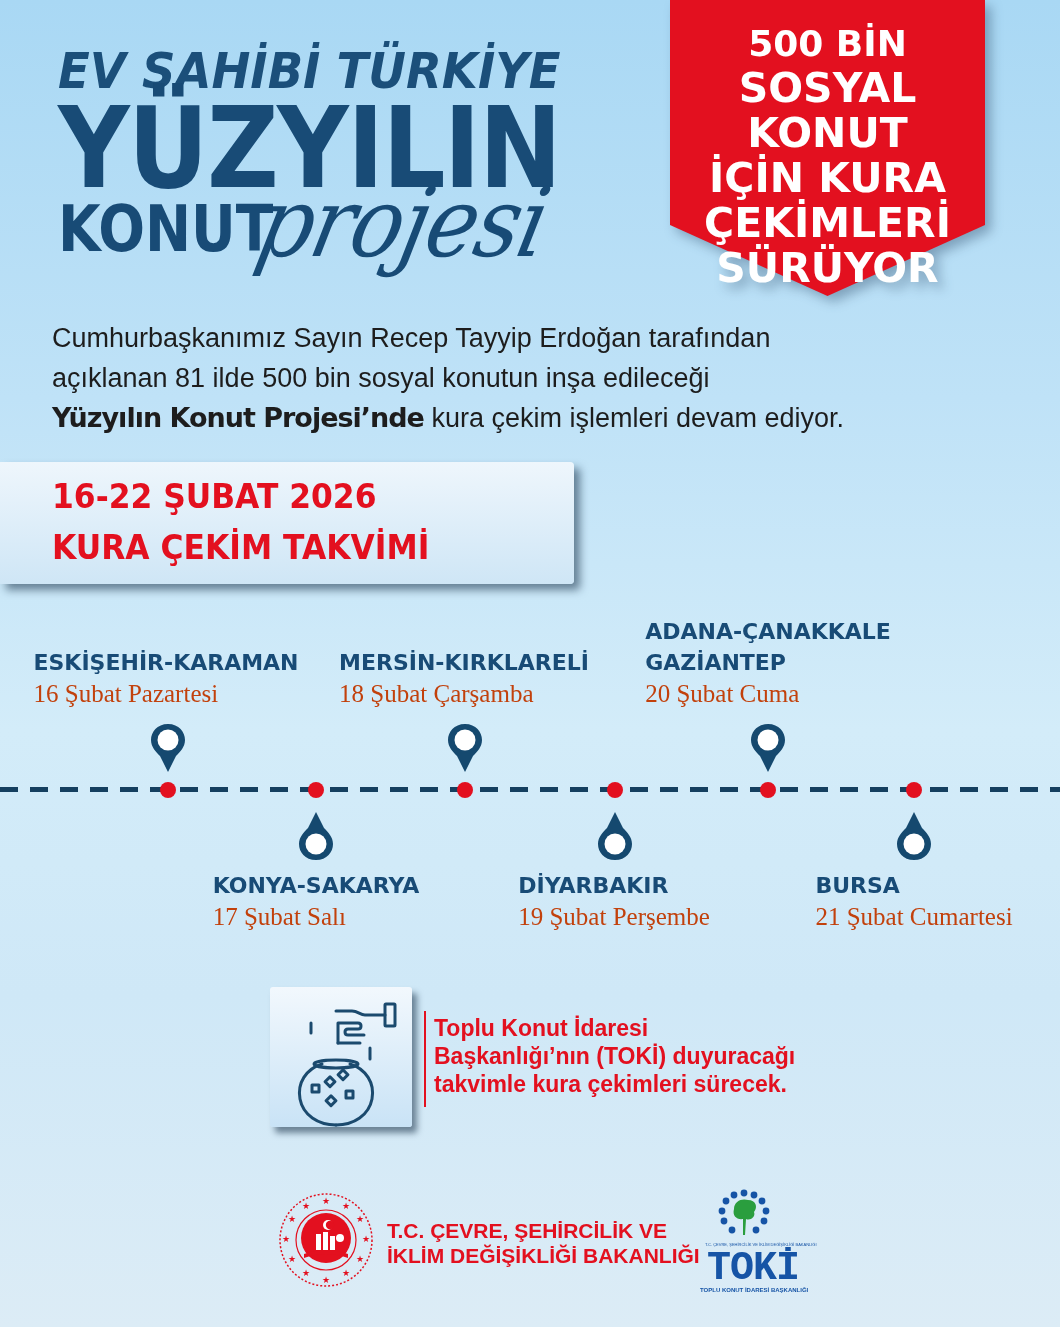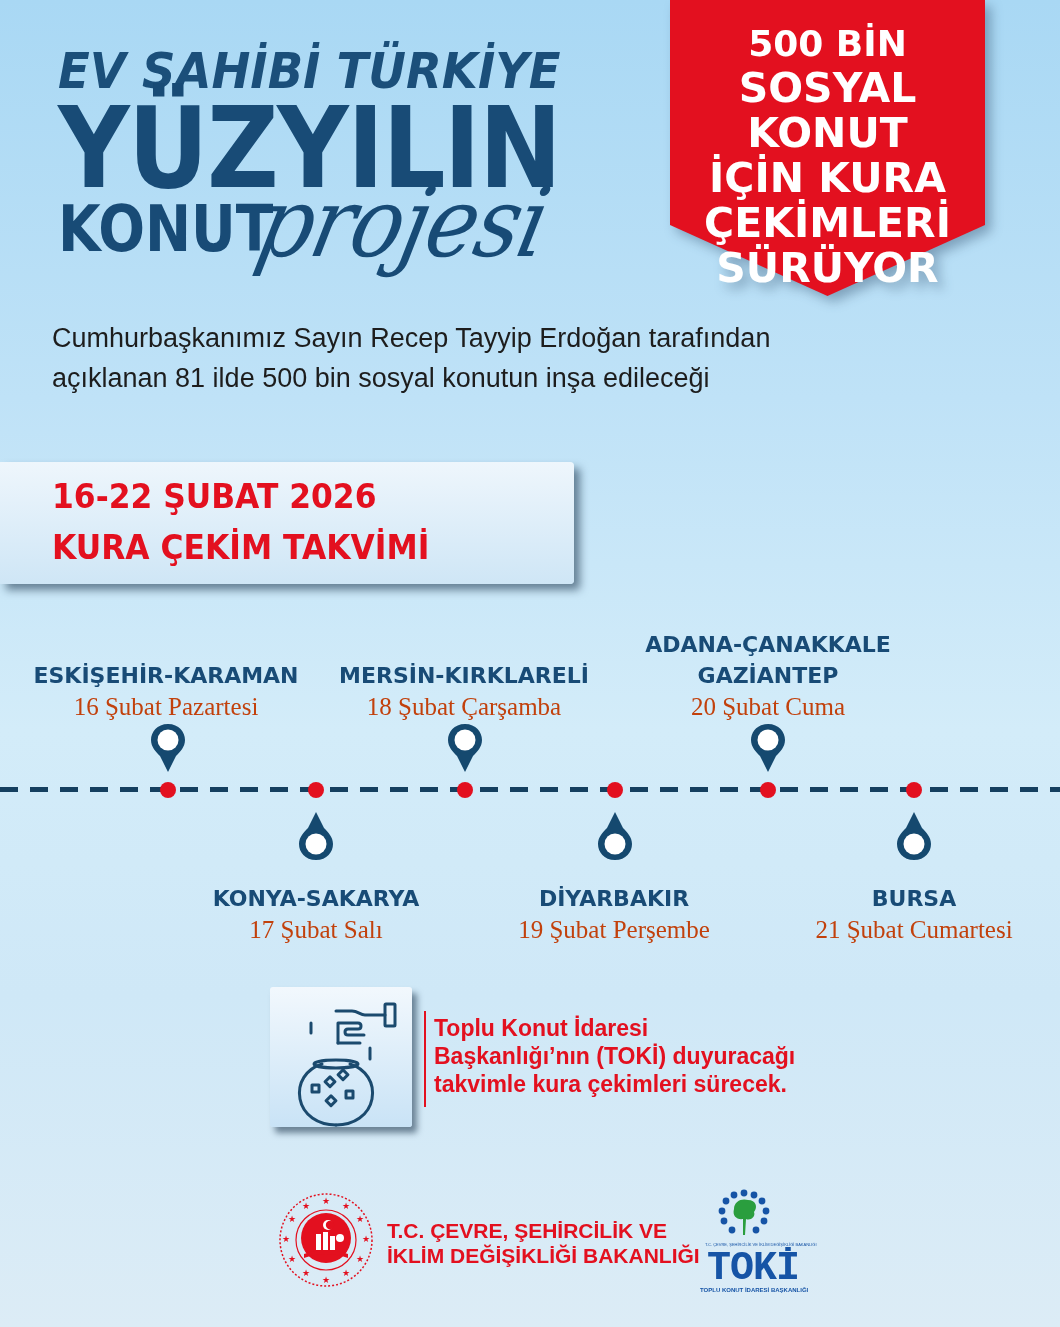--- a/index.html
+++ b/index.html
@@ -68,21 +68,21 @@
   .datecard .d2 { top: 66px; }
   
   .timeline-line {
     left: 0; top: 787px; width: 1060px; height: 5px;
     background: repeating-linear-gradient(90deg, #153f5f 0 18px, transparent 18px 30px);
   }
   .tdot {
     width: 16px; height: 16px; border-radius: 50%; background: #e3101f;
     top: 782px; margin-left: -8px;
   }
-  .event { text-align: center; transform: translateX(-50%); white-space: nowrap; margin-top: 13px; }
+  .event { text-align: left; transform: translateX(-50%); white-space: nowrap; }
   .event .city {
     color: #184b76; font-weight: bold; font-family: "DejaVu Sans", sans-serif;
     font-size: 22px; line-height: 31px;
   }
   .event .date {
     color: #c2410c; font-family: Liberation Serif, serif; font-size: 25px; line-height: 32px;
   }
   .pin { width: 40px; height: 52px; margin-left: -20px; }
   
   .infobox {
@@ -128,20 +128,21 @@
     <div class="lx">SOSYAL KONUT</div>
     <div class="lx">İÇİN KURA</div>
     <div class="lx">ÇEKİMLERİ</div>
     <div class="lx">SÜRÜYOR</div>
   </div>
 </div>
 
 <div class="abs intro">
   <div>Cumhurbaşkanımız Sayın Recep Tayyip Erdoğan tarafından</div>
   <div>açıklanan 81 ilde 500 bin sosyal konutun inşa edileceği</div>
+  <div><b>Yüzyılın Konut Projesi’nde</b><span> kura çekim işlemleri devam ediyor.</span></div>
 </div>
 
 <div class="abs datecard">
   <div class="d1">16-22 ŞUBAT 2026</div>
   <div class="d2">KURA ÇEKİM TAKVİMİ</div>
 </div>
 
 <div class="abs timeline-line"></div>
 
 <div class="abs tdot" style="left:168px"></div>

